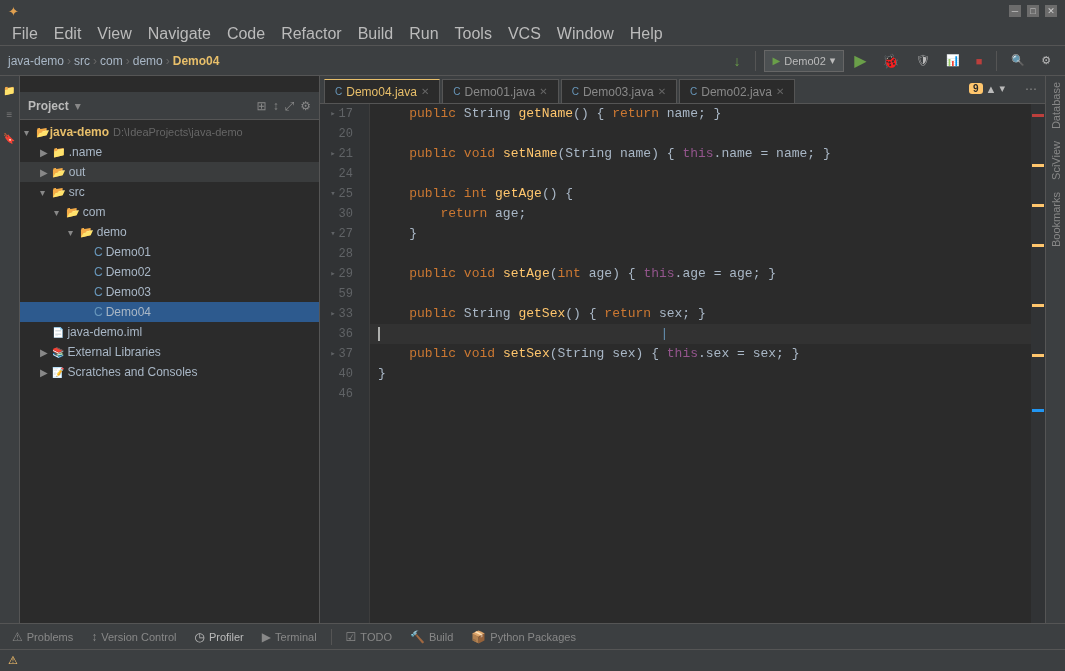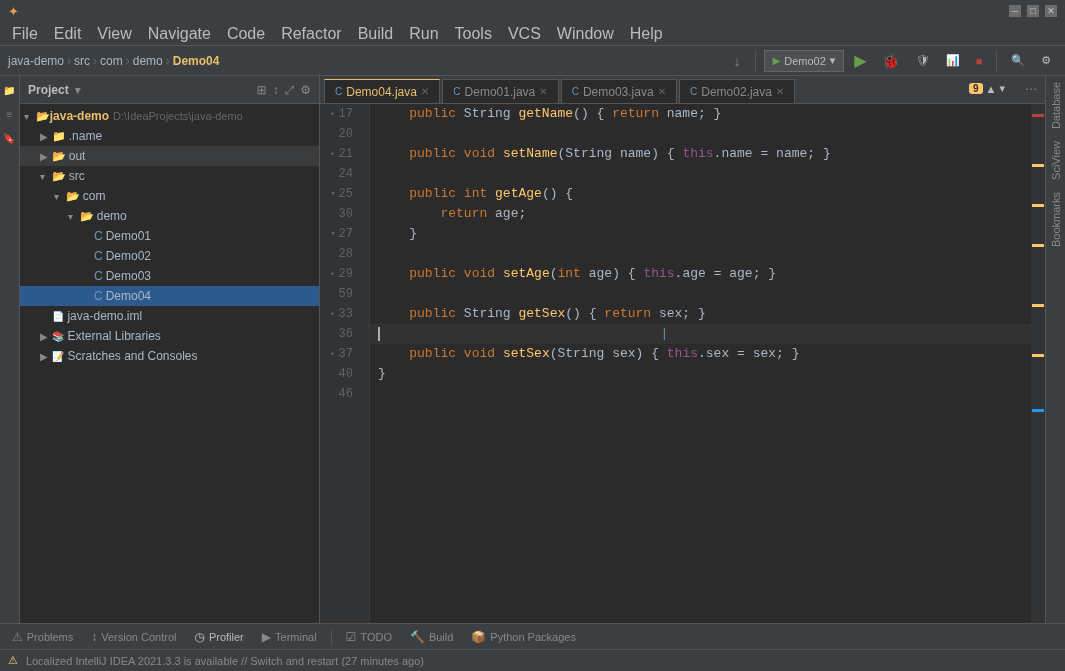--- a/index.html
+++ b/index.html
@@ -134,20 +134,21 @@
       flex-shrink: 0;
     }
     .panel-header {
       background: #3c3f41;
       height: 28px;
       display: flex;
       align-items: center;
       padding: 0 8px;
       gap: 6px;
       border-bottom: 1px solid #555;
+      margin-top: 16px;
     }
     .panel-title { font-size: 12px; color: #bbbbbb; font-weight: bold; }
     .panel-icon { color: #888; cursor: pointer; font-size: 12px; }
 
     .tree-area { flex: 1; overflow: auto; padding: 2px 0; }
     .tree-item {
       height: 20px;
       display: flex;
       align-items: center;
       padding: 0 4px;
@@ -713,15 +714,14 @@
   </button>
   <button class="bottom-tab">
     <span class="bottom-tab-icon">📦</span>
     <span>Python Packages</span>
   </button>
 </div>
 
 <div class="status-bar">
   <div class="status-left">
     <span style="color:#ffc66d;">⚠</span>
-    <span>Localized IntelliJ IDEA 2021.3.3 is available // Switch and restart (27 minutes ago)</span>
   </div>
 </div>
 
 </body></html>

